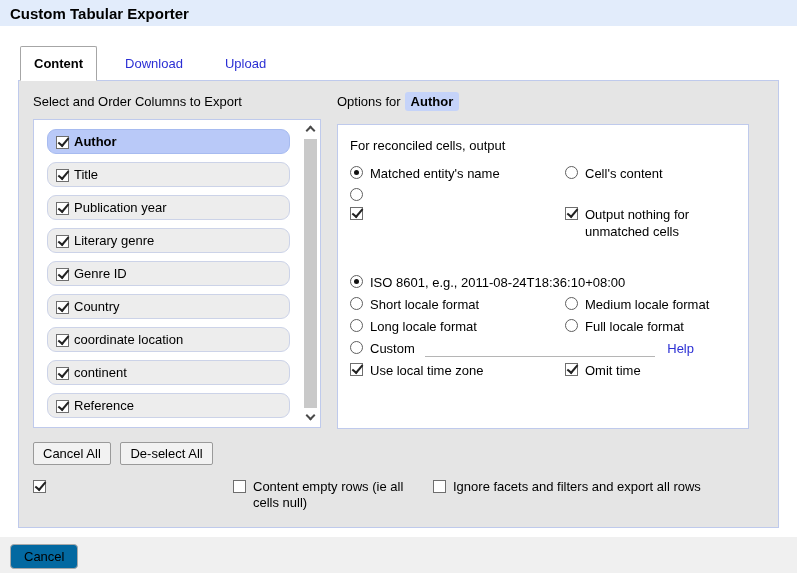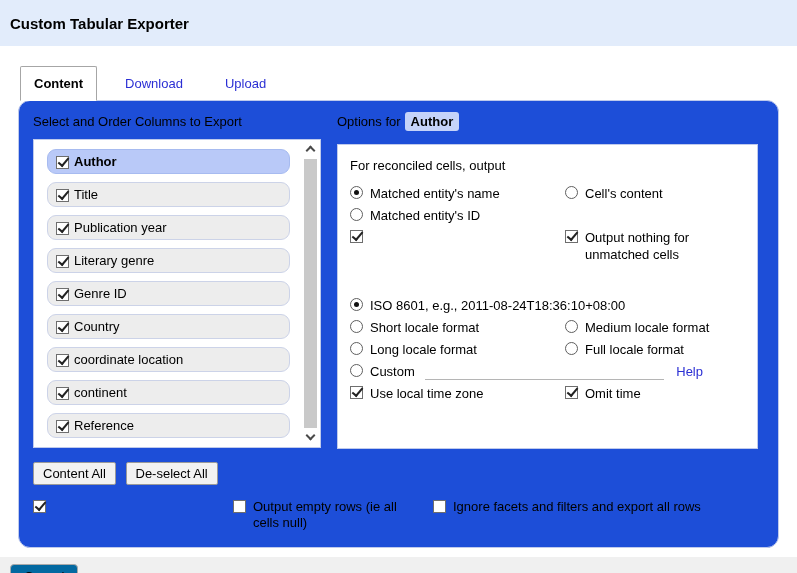--- a/index.html
+++ b/index.html
@@ -14,35 +14,35 @@
     --thumb:#c9c9c9;
   }
   *{box-sizing:border-box;}
   html,body{margin:0;padding:0;}
   body{
     width:797px;height:573px;overflow:hidden;background:#fff;
     font-family:"Liberation Sans","DejaVu Sans",sans-serif;
     font-size:13px;color:#000;
   }
   .title-bar{
-    height:46px;background:var(--title-bar-bg);
+    height:26px;background:var(--title-bar-bg);
     display:flex;align-items:center;padding:0 10px;
     font-size:15px;font-weight:bold;
   }
   .dialog-body{padding:20px 18px 0 18px;}
   .tabs{display:flex;position:relative;z-index:2;margin:0 0 -1px 2px;align-items:flex-end;}
   .tab{padding:9px 13px;line-height:15px;cursor:pointer;white-space:nowrap;}
   .tab.active{
     background:#fff;border:1px solid #a6a6a6;border-bottom:1px solid #fff;
     border-radius:2px 2px 0 0;font-weight:bold;color:#000;
   }
   .tab.inactive{color:var(--link-color);border:1px solid transparent;margin-left:14px;}
   .panel{
-    border:1px solid var(--panel-border);border-radius:12px;background:#1d4ed8;
-    padding:12px 20px 16px 14px;position:relative;z-index:1;
+    border:1px solid var(--panel-border);border-radius:0;background:#e5e5e5;
+    padding:12px 29px 16px 14px;position:relative;z-index:1;
   }
   .panel-top{display:flex;}
   .left-col{width:288px;margin-right:16px;flex:none;}
   .col-heading{line-height:17px;margin-bottom:9px;}
   .list-box{
     border:1px solid var(--panel-border);height:309px;position:relative;
     padding:9px 30px 9px 13px;overflow:hidden;background:#fff;
   }
   .col-item{
     height:25px;border:1px solid var(--item-border);border-radius:9px;
@@ -195,21 +195,20 @@
             <label class="ctrl">
               <input type="radio" name="recon" checked="" style="">
               <span class="txt">Matched entity's name</span>
             </label>
             <label class="ctrl">
               <input type="radio" name="recon" style="">
               <span class="txt">Cell's content</span>
             </label>
             <label class="ctrl">
               <input type="radio" name="recon" style="">
-              <span class="txt">Matched entity's ID</span>
             </label>
             <span></span>
             <label class="ctrl">
               <input type="checkbox" checked="" style="">
             </label>
             <label class="ctrl">
               <input type="checkbox" checked="" style="">
               <span class="txt">Output nothing for unmatched cells</span>
             </label>
           </div>
@@ -251,31 +250,31 @@
               <input type="checkbox" checked="" style="">
               <span class="txt">Omit time</span>
             </label>
           </div>
 
         </div>
       </div>
     </div>
 
     <div class="btn-row">
-      <button class="btn">Content All</button>
+      <button class="btn">Cancel All</button>
       <button class="btn">De-select All</button>
     </div>
 
     <div class="footer-opts">
       <label class="fo-item">
         <input type="checkbox" checked="" style="">
       </label>
       <label class="fo-item">
         <input type="checkbox" style="">
-        <span class="txt narrow">Output empty rows (ie all cells null)</span>
+        <span class="txt narrow">Content empty rows (ie all cells null)</span>
       </label>
       <label class="fo-item">
         <input type="checkbox" style="">
         <span class="txt">Ignore facets and filters and export all rows</span>
       </label>
     </div>
   </div>
 
 </div>
 

